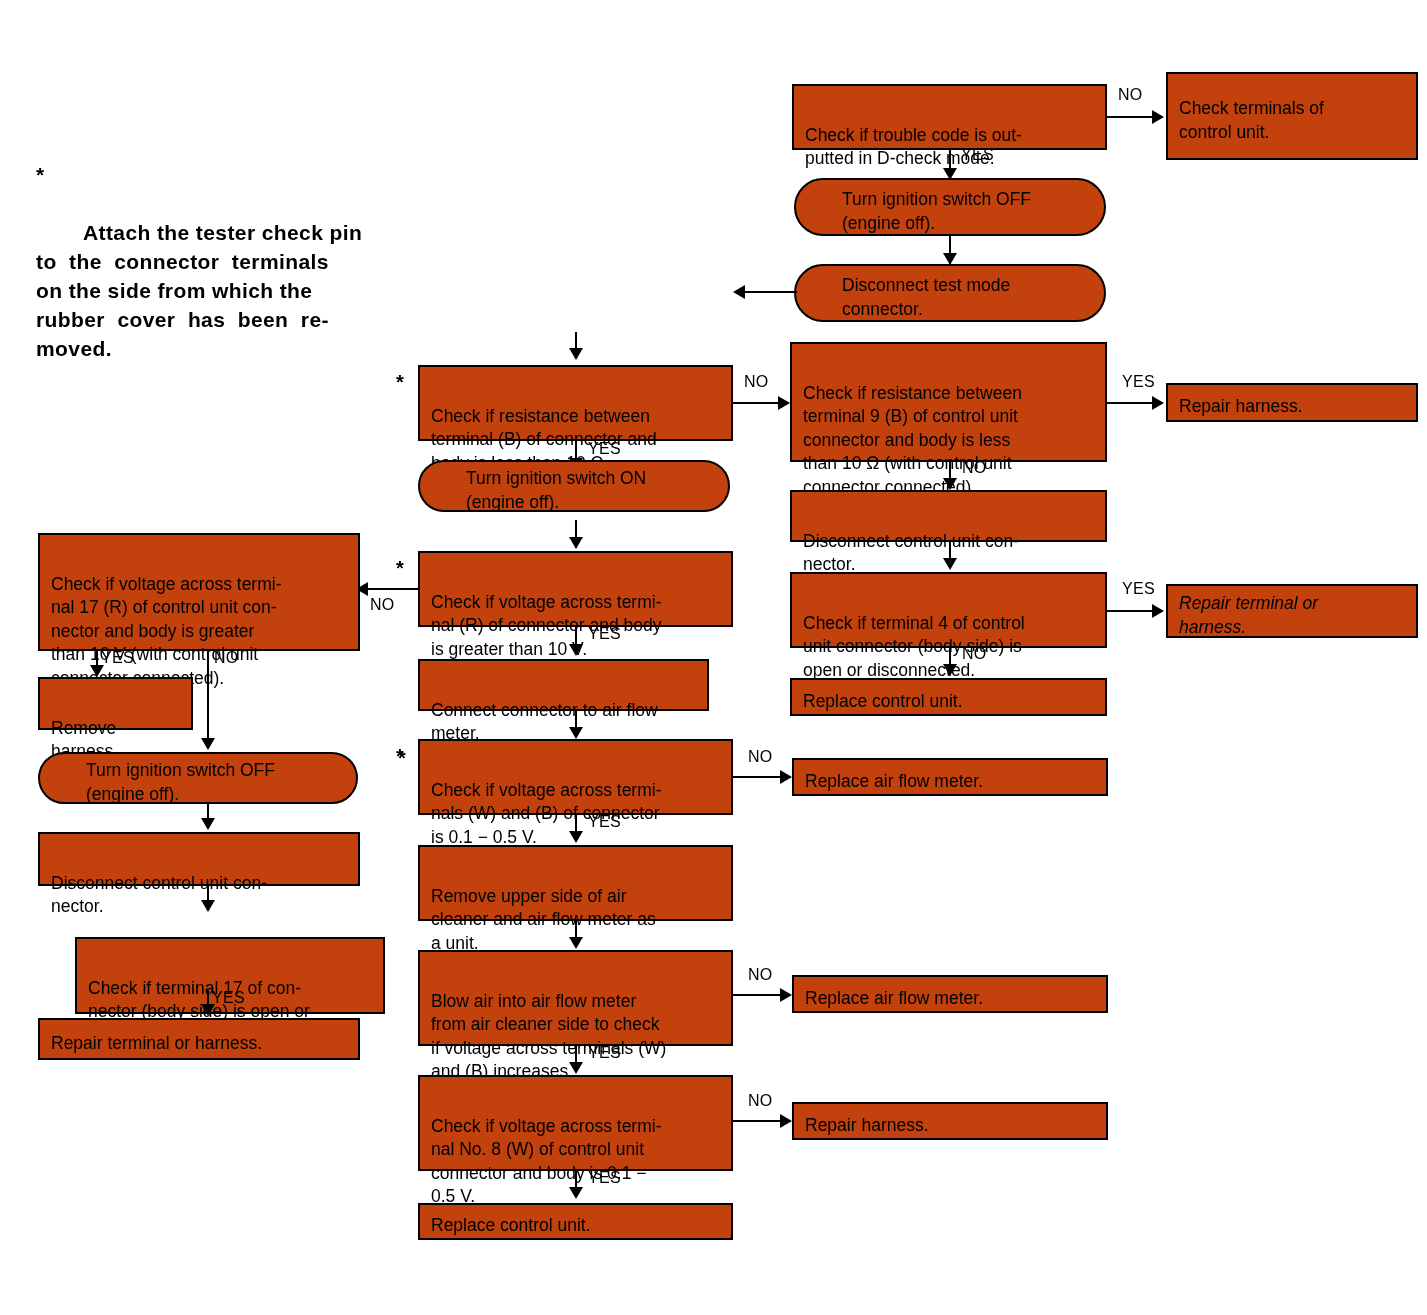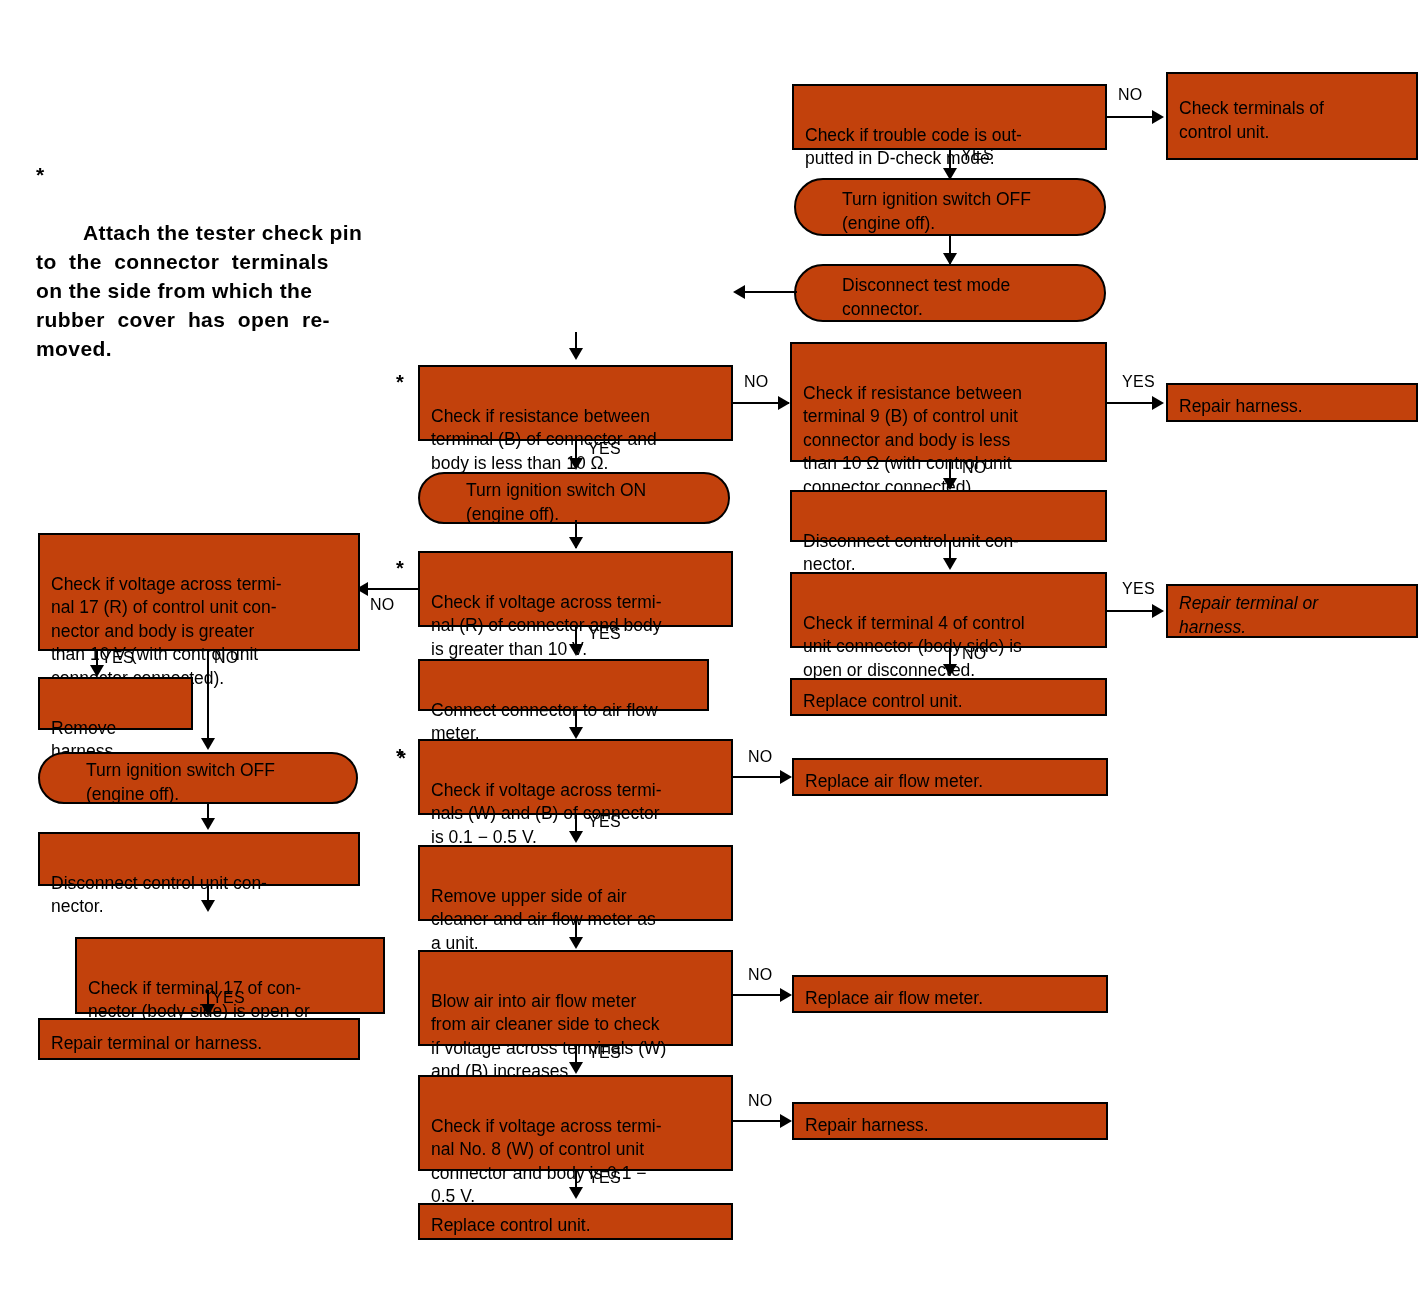--- a/index.html
+++ b/index.html
@@ -109,21 +109,21 @@
 </head>
 <body>
 
 <div id="canvas">
 
   <div class="note" style="left:36px; top:160px;">
     <span class="star">*</span>
     <span class="lines">Attach the tester check pin
 to  the  connector  terminals
 on the side from which the
-rubber  cover  has  open  re-
+rubber  cover  has  been  re-
 moved.</span>
   </div>
 
   <div class="box" style="left:792px; top:84px; width:315px; height:66px;">
     <span>Check if trouble code is out-
 putted in D-check mode.</span>
   </div>
 
   <div class="box center-v" style="left:1166px; top:72px; width:252px; height:88px;">
     <span>Check terminals of
@@ -166,21 +166,21 @@
   <div class="ast" style="left:396px; top:372px;">*</div>
 
   <div class="ln h" style="left:733px; top:402px; width:56px;"></div>
   <div class="arrow-right" style="left:778px; top:396px;"></div>
   <div class="elabel" style="left:744px; top:373px;">NO</div>
 
   <div class="ln v" style="left:575px; top:441px; height:26px;"></div>
   <div class="arrow-down" style="left:569px; top:458px;"></div>
   <div class="elabel" style="left:588px; top:440px;">YES</div>
 
-  <div class="box rounded center-v" style="left:418px; top:472px; width:312px; height:52px;">
+  <div class="box rounded center-v" style="left:418px; top:460px; width:312px; height:52px;">
     <span class="inner">Turn ignition switch ON
 (engine off).</span>
   </div>
 
   <div class="ln v" style="left:575px; top:520px; height:28px;"></div>
   <div class="arrow-down" style="left:569px; top:537px;"></div>
 
   <div class="box" style="left:418px; top:551px; width:315px; height:76px;">
     <span>Check if voltage across termi-
 nal (R) of connector and body

